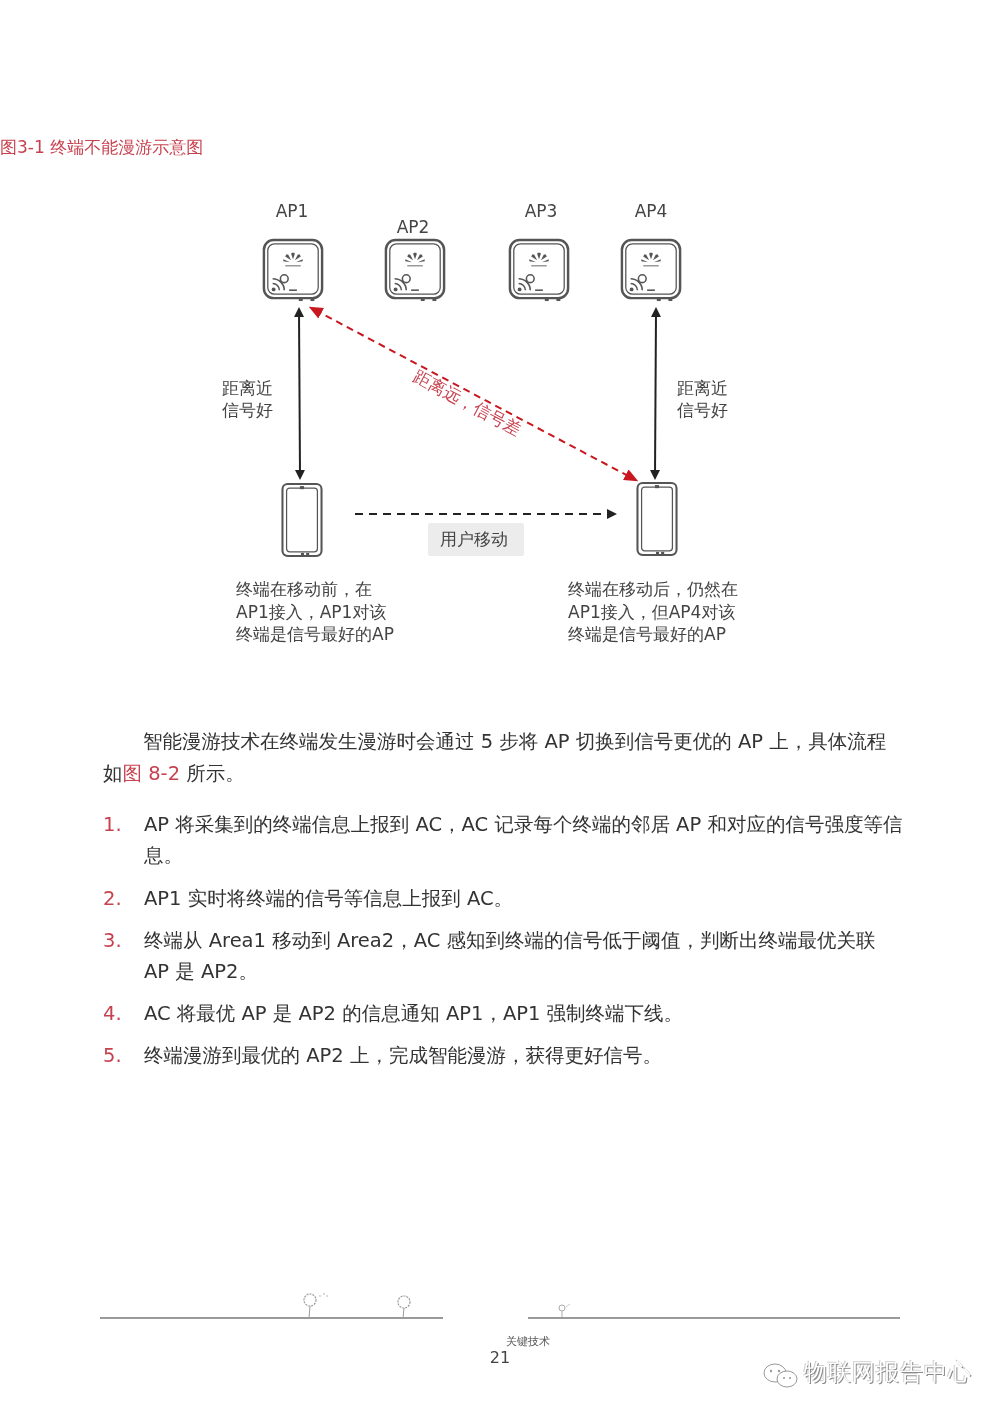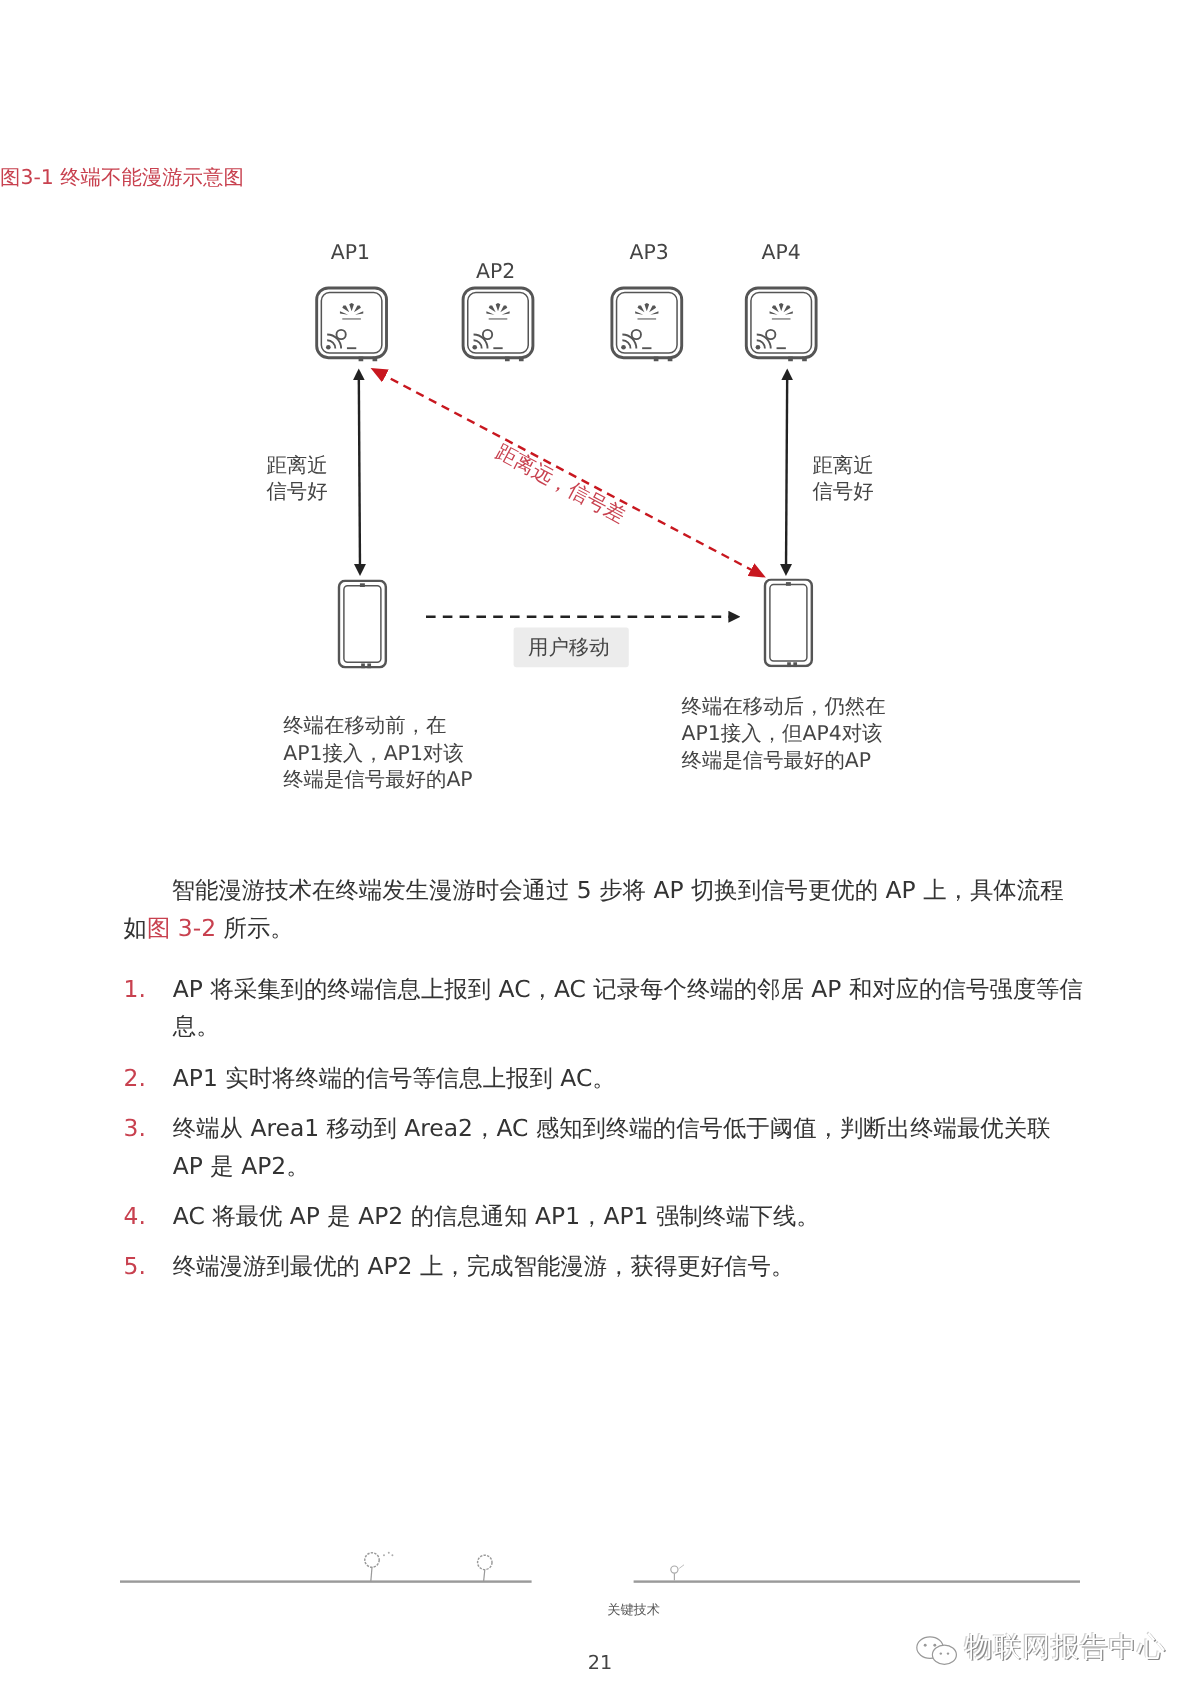--- a/index.html
+++ b/index.html
@@ -12,21 +12,21 @@
   .side-label { font-size:17px; color:#444; line-height:22px; }
   .move-label { background:#ececec; color:#444; font-size:17px; padding:5px 16px; border-radius:2px; }
   .caption { font-size:17px; color:#444; line-height:22.5px; white-space:pre; }
   .para { left:103px; width:800px; font-size:19.5px; color:#333; line-height:32px; }
   .para .indent { display:inline-block; width:40px; }
   .red { color:#c8414f; }
   .list-item { left:103px; width:800px; font-size:19.5px; color:#333; line-height:31px; }
   .list-num { position:absolute; left:0; color:#c8414f; }
   .list-text { display:block; margin-left:41px; }
   .footer-line { height:2px; background:#9a9a9a; top:1317px; }
-  .page-num { left:470px; width:60px; top:1376px; text-align:center; font-size:16px; color:#444; }
+  .page-num { left:470px; width:60px; top:1348px; text-align:center; font-size:16px; color:#444; }
   .footer-sec { left:450px; width:100px; top:1334px; text-align:right; font-size:11px; color:#555; }
   .watermark { left:760px; top:1357px; font-size:23px; color:#ffffff;
                text-shadow: 1px 1px 0 #8a8a8a, -1px -1px 0 #d0d0d0; letter-spacing:1px; }
 </style>
 </head>
 <body>
 
 <div class="abs fig-title">图3-1 终端不能漫游示意图</div>
 
 <div class="abs ap-label" style="left:252px;top:201px;">AP1</div>
@@ -108,28 +108,28 @@
 </div>
 <div class="abs side-label" style="left:677px;top:377px;">
   <div>距离近</div>
   <div>信号好</div>
 </div>
 
 <div class="abs" style="left:420px;top:365px;font-size:17px;color:#c8414f;transform:rotate(28deg);transform-origin:left top;white-space:nowrap;">距离远，信号差</div>
 
 <div class="abs move-label" style="left:428px;top:523px;padding-left:12px;">用户移动</div>
 
-<div class="abs caption" style="left:236px;top:578px;margin-top:16px;">终端在移动前，在
+<div class="abs caption" style="left:236px;top:578px;">终端在移动前，在
 AP1接入，AP1对该
 终端是信号最好的AP</div>
 <div class="abs caption" style="left:568px;top:578px;">终端在移动后，仍然在
 AP1接入，但AP4对该
 终端是信号最好的AP</div>
 
-<div class="abs para" style="top:726px;"><span class="indent"></span><span>智能漫游技术在终端发生漫游时会通过 5 步将 AP 切换到信号更优的 AP 上，具体流程如</span><span class="red">图</span><span class="red"> 3-2</span><span> 所示。</span></div>
+<div class="abs para" style="top:726px;"><span class="indent"></span><span>智能漫游技术在终端发生漫游时会通过 5 步将 AP 切换到信号更优的 AP 上，具体流程如</span><span class="red">图</span><span class="red"> 8-2</span><span> 所示。</span></div>
 
 <div class="abs list-item" style="top:809px;">
   <span class="list-num">1.</span>
   <span class="list-text">AP 将采集到的终端信息上报到 AC，AC 记录每个终端的邻居 AP 和对应的信号强度等信息。</span>
 </div>
 <div class="abs list-item" style="top:883px;">
   <span class="list-num">2.</span>
   <span class="list-text">AP1 实时将终端的信号等信息上报到 AC。</span>
 </div>
 <div class="abs list-item" style="top:925px;">

